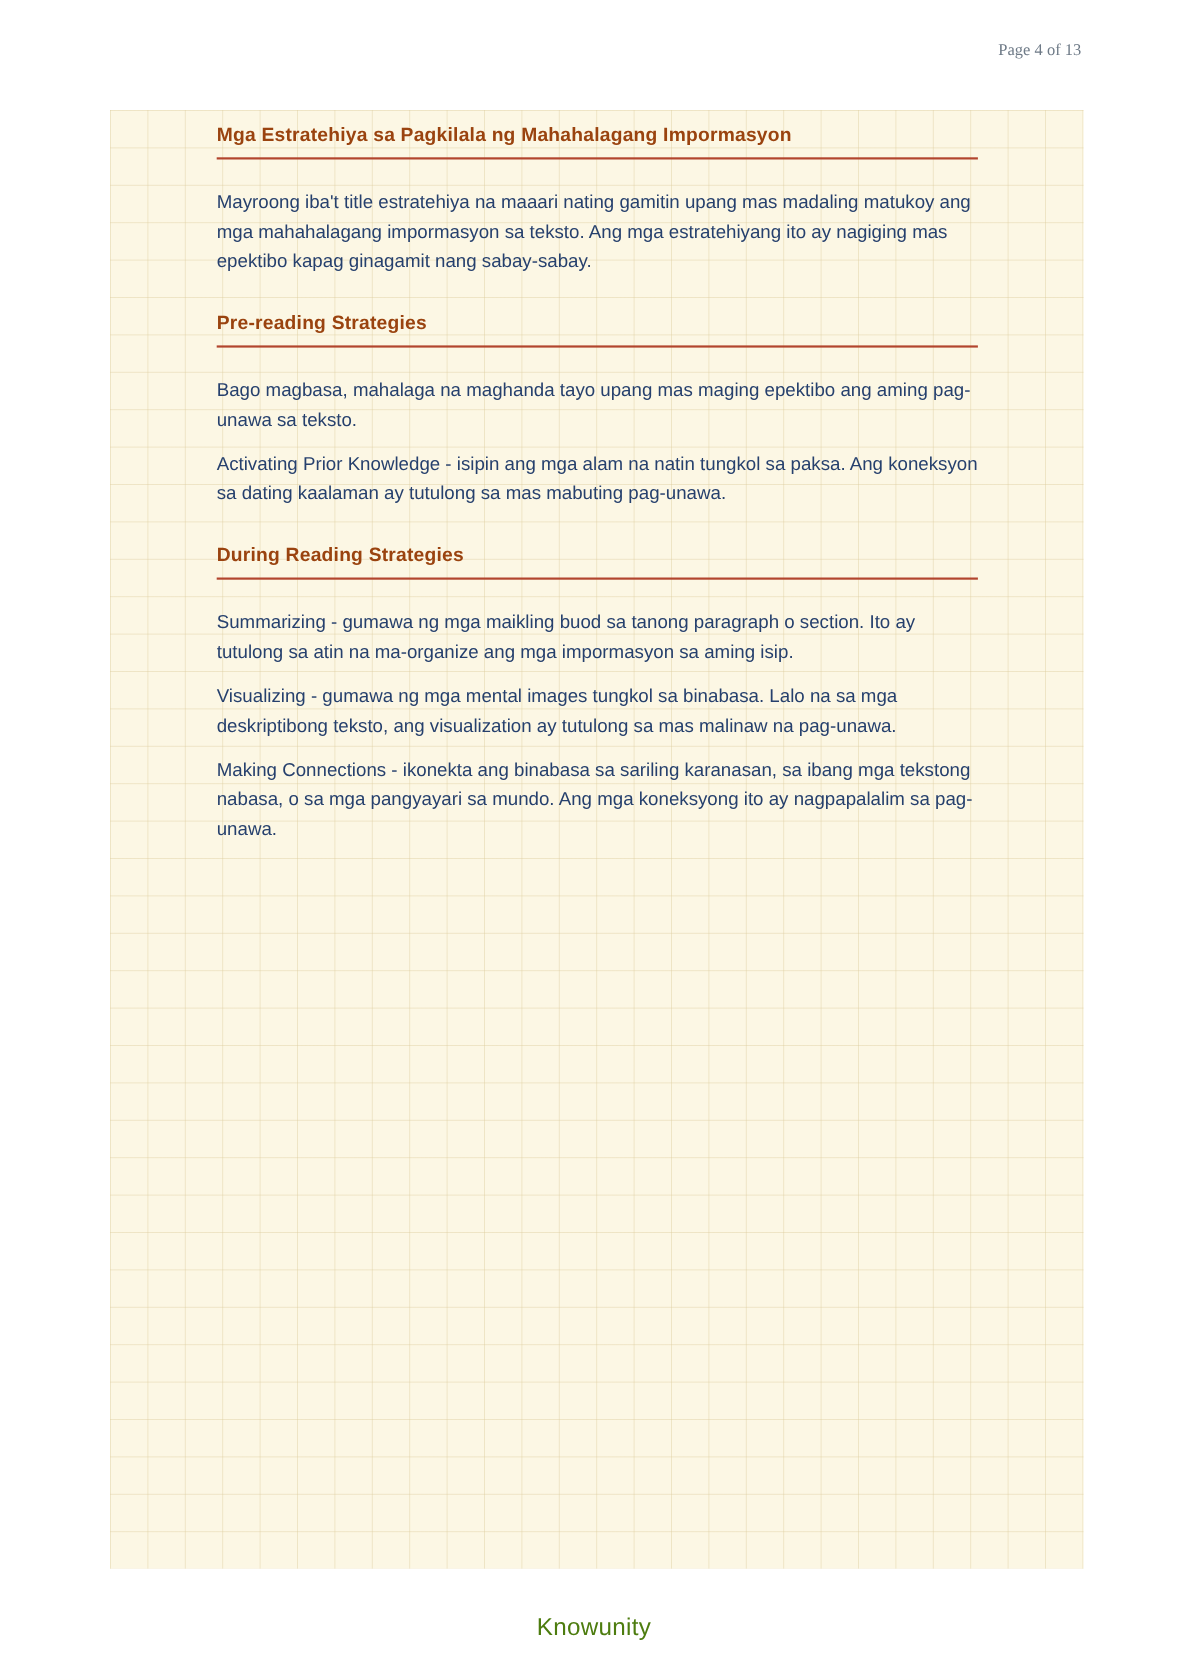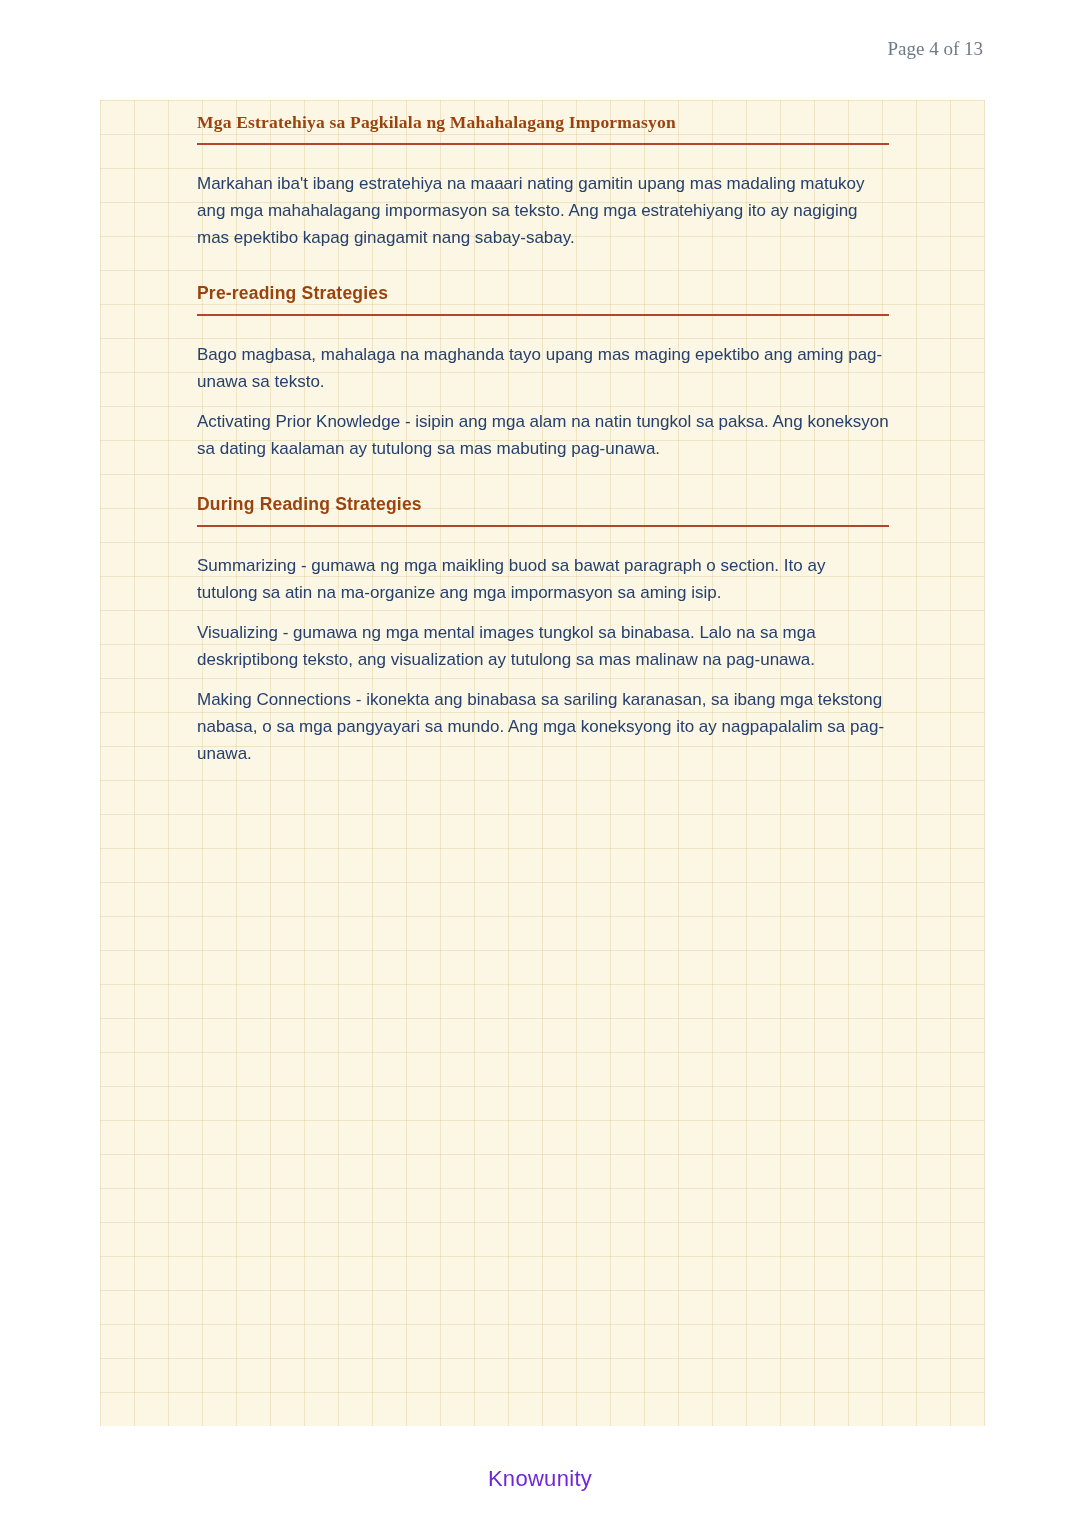--- a/index.html
+++ b/index.html
@@ -9,21 +9,21 @@
     height: 1527px;
     position: relative;
     font-family: "Liberation Sans", sans-serif;
     overflow: hidden;
   }
   .page-indicator {
     position: absolute;
     top: 38px;
     right: 97px;
     font-family: "Liberation Serif", serif;
-    font-size: 19px;
+    font-size: 15px;
     color: #6e7a87;
   }
   .paper {
     position: absolute;
     left: 100px;
     top: 100px;
     width: 885px;
     height: 1326px;
     background-color: #fcf7e4;
     background-image:
@@ -41,65 +41,65 @@
     line-height: 27px;
   }
   .heading {
     color: #9a430f;
     font-size: 17.5px;
     font-weight: bold;
     line-height: 27px;
     margin-top: 29px;
     letter-spacing: 0.2px;
   }
-  section:first-child .heading { margin-top: 0; font-family: Liberation Serif, serif; }
+  section:first-child .heading { margin-top: 0; }
   .rule {
     height: 2px;
     background: #b2452e;
     margin: 7px 0 25px 0;
   }
   .content p { margin: 0 0 13px 0; }
   .footer-brand {
     position: absolute;
     top: 1466px;
     left: 0;
     right: 0;
     text-align: center;
     font-size: 22px;
-    color: #6d28d9;
+    color: #4d7c0f;
     letter-spacing: 0.3px;
   }
 </style>
 </head>
 <body>
 
 <div class="page">
 
   <div class="page-indicator">Page 4 of 13</div>
 
   <div class="paper">
     <div class="content">
 
       <section>
         <h2 class="heading">Mga Estratehiya sa Pagkilala ng Mahahalagang Impormasyon</h2>
         <div class="rule"></div>
-        <p>Markahan iba't ibang estratehiya na maaari nating gamitin upang mas madaling matukoy ang mga mahahalagang impormasyon sa teksto. Ang mga estratehiyang ito ay nagiging mas epektibo kapag ginagamit nang sabay-sabay.</p>
+        <p>Mayroong iba't title estratehiya na maaari nating gamitin upang mas madaling matukoy ang mga mahahalagang impormasyon sa teksto. Ang mga estratehiyang ito ay nagiging mas epektibo kapag ginagamit nang sabay-sabay.</p>
       </section>
 
       <section>
         <h2 class="heading">Pre-reading Strategies</h2>
         <div class="rule"></div>
         <p>Bago magbasa, mahalaga na maghanda tayo upang mas maging epektibo ang aming pag-unawa sa teksto.</p>
         <p>Activating Prior Knowledge - isipin ang mga alam na natin tungkol sa paksa. Ang koneksyon sa dating kaalaman ay tutulong sa mas mabuting pag-unawa.</p>
       </section>
 
       <section>
         <h2 class="heading">During Reading Strategies</h2>
         <div class="rule"></div>
-        <p>Summarizing - gumawa ng mga maikling buod sa bawat paragraph o section. Ito ay tutulong sa atin na ma-organize ang mga impormasyon sa aming isip.</p>
+        <p>Summarizing - gumawa ng mga maikling buod sa tanong paragraph o section. Ito ay tutulong sa atin na ma-organize ang mga impormasyon sa aming isip.</p>
         <p>Visualizing - gumawa ng mga mental images tungkol sa binabasa. Lalo na sa mga deskriptibong teksto, ang visualization ay tutulong sa mas malinaw na pag-unawa.</p>
         <p>Making Connections - ikonekta ang binabasa sa sariling karanasan, sa ibang mga tekstong nabasa, o sa mga pangyayari sa mundo. Ang mga koneksyong ito ay nagpapalalim sa pag-unawa.</p>
       </section>
 
     </div>
   </div>
 
   <div class="footer-brand">Knowunity</div>
 
 </div>

